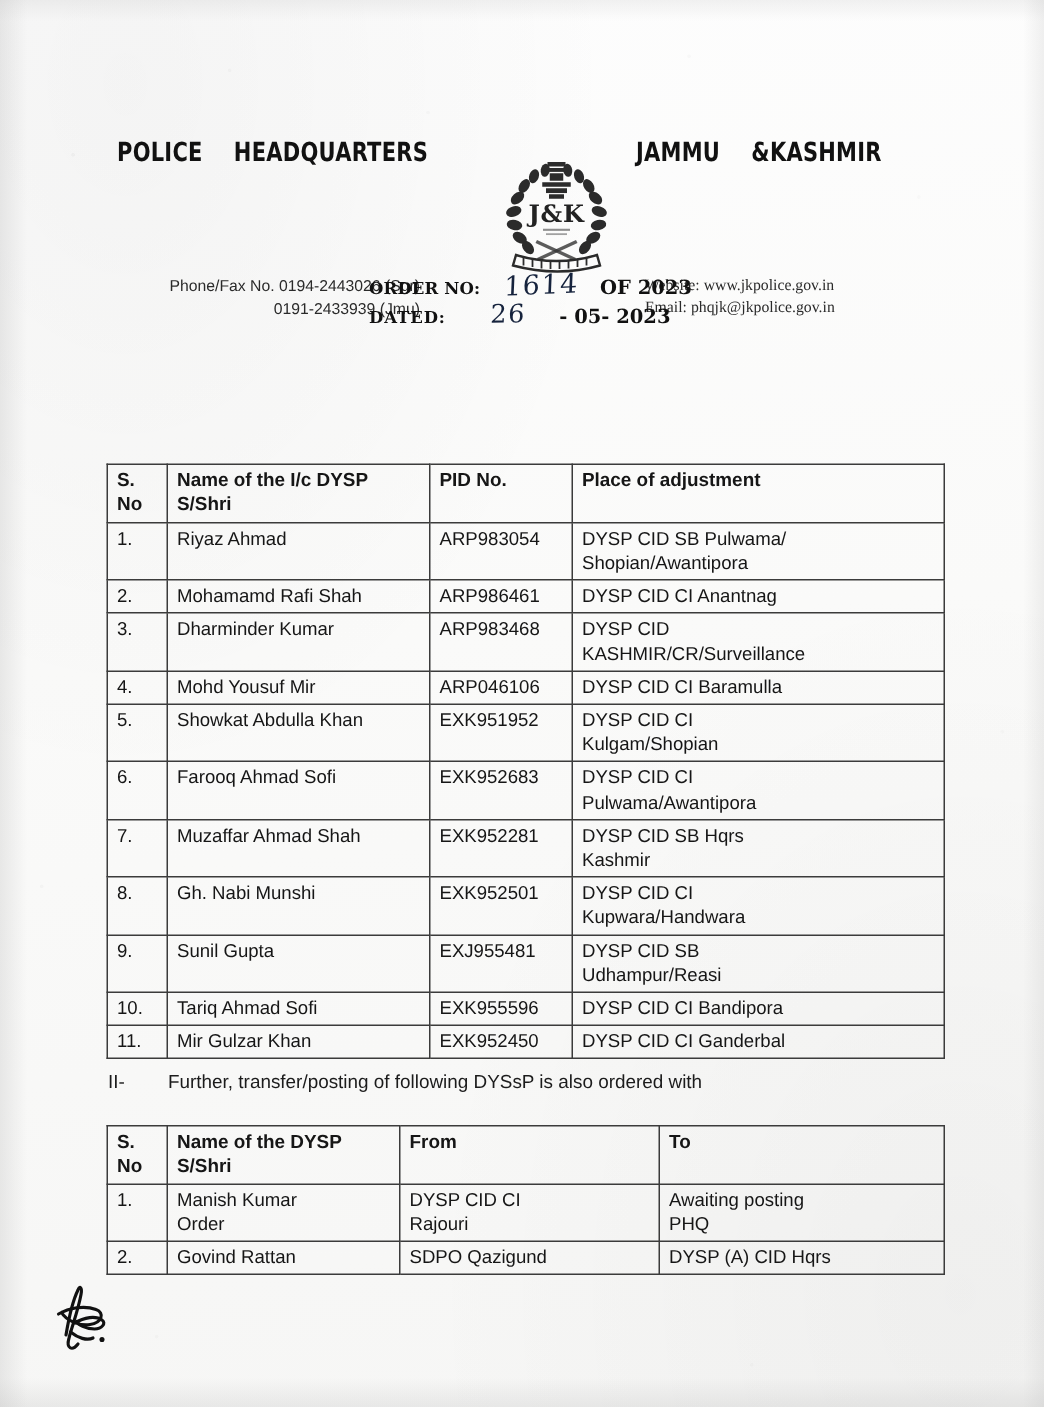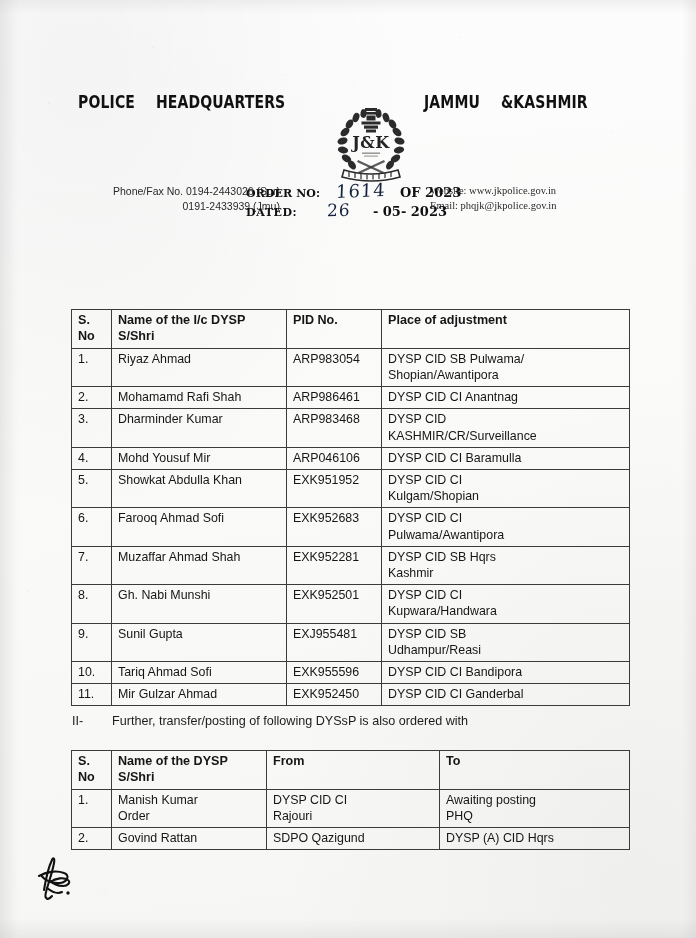--- a/index.html
+++ b/index.html
@@ -397,21 +397,21 @@
         <tr>
           <td class="sno">10.</td>
           <td>Tariq Ahmad Sofi</td>
           <td class="pid">EXK955596</td>
           <td>
             <span class="cellline">DYSP CID CI Bandipora</span>
           </td>
         </tr>
         <tr>
           <td class="sno">11.</td>
-          <td>Mir Gulzar Ahmad</td>
+          <td>Mir Gulzar Khan</td>
           <td class="pid">EXK952450</td>
           <td>
             <span class="cellline">DYSP CID CI Ganderbal</span>
           </td>
         </tr>
       </tbody>
   </table>
 
   <div class="sec2"><span class="numeral">II-</span><span>Further, transfer/posting of following DYSsP is also ordered with</span></div>
 

